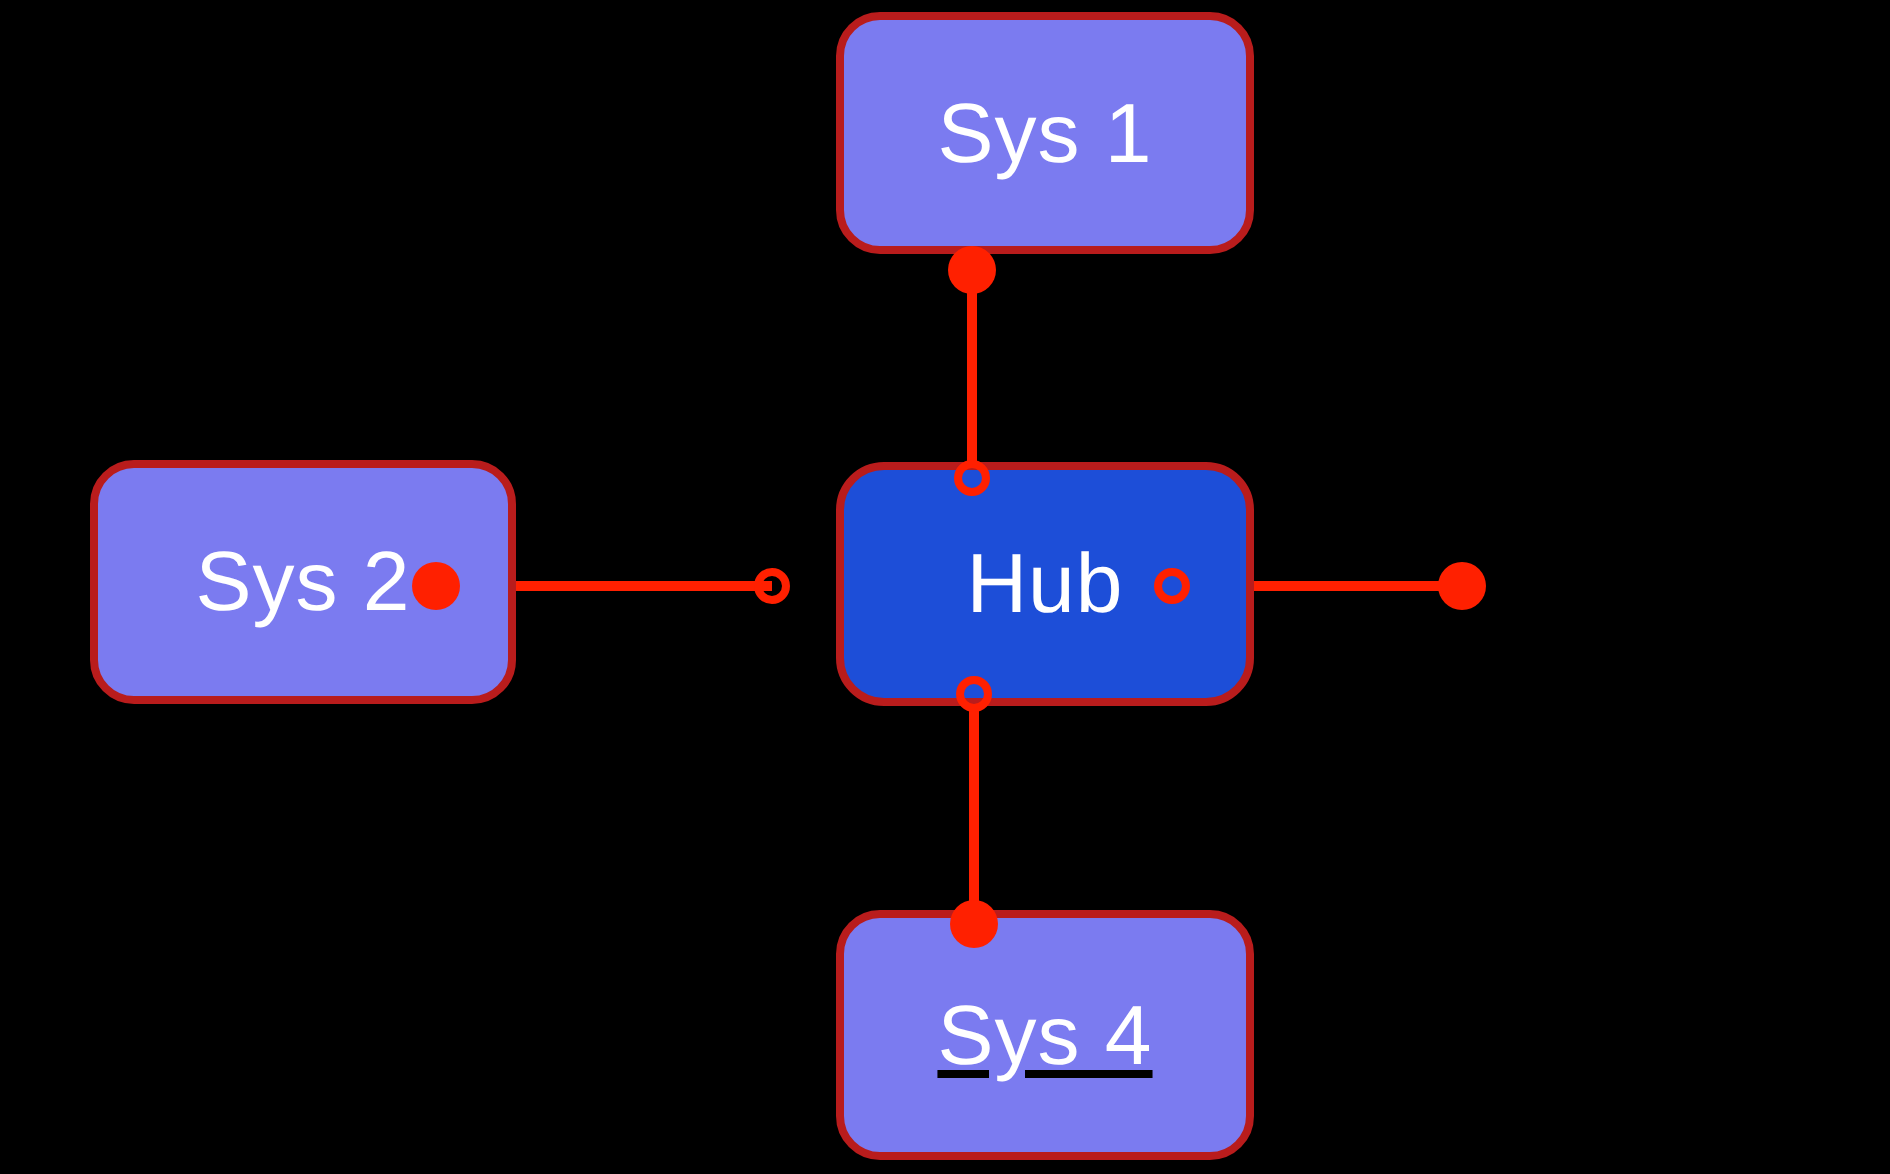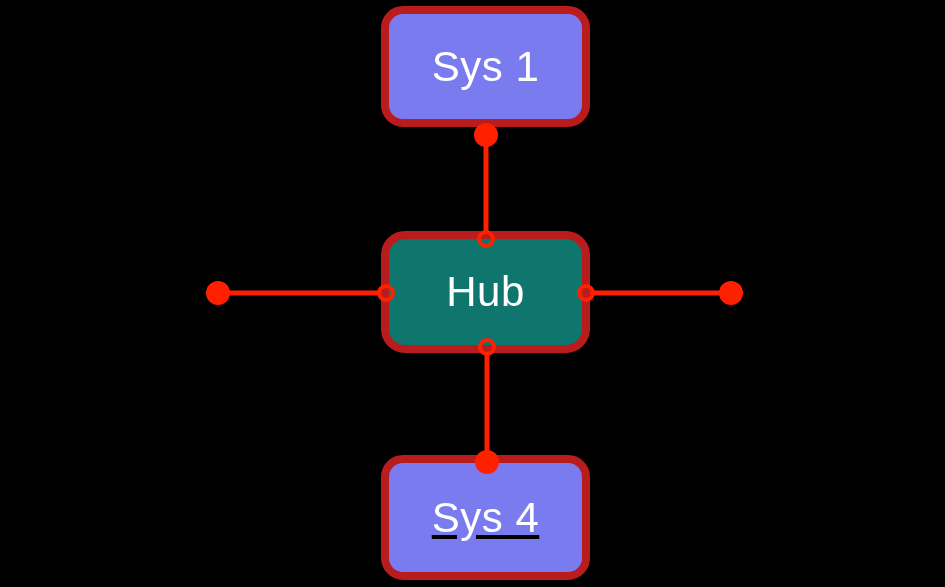--- a/index.html
+++ b/index.html
@@ -22,39 +22,40 @@
     left: 0;
     top: 0;
     width: 945px;
     height: 587px;
   }
 
   
   .node {
     position: absolute;
     box-sizing: border-box;
-    border: 8px solid #b91c1c;
+    border: 4px solid #b91c1c;
     border-radius: 22px;
     display: flex;
     align-items: center;
     justify-content: center;
+    margin-left: 37px;
   }
   .node-label {
     color: #ffffff;
     font-size: 42px;
     line-height: 1;
     letter-spacing: 0.5px;
     white-space: pre;
     user-select: none;
   }
   .node.system {
     background: #7b7bf0;
   }
   .node.hub {
-    background: #0f766e;
+    background: #1d4ed8;
     border-radius: 24px;
   }
   .node.hub .node-label {
     color: #ffffff;
   }
 
   
   #markers {
     position: absolute;
     left: 0;
@@ -76,20 +77,23 @@
         <line x1="218" y1="293" x2="386" y2="293" stroke="#ff2000" stroke-width="5" stroke-linecap="butt"></line>
         <line x1="586" y1="293" x2="731" y2="293" stroke="#ff2000" stroke-width="5" stroke-linecap="butt"></line>
         <line x1="487" y1="347" x2="487" y2="462" stroke="#ff2000" stroke-width="5" stroke-linecap="butt"></line>
       </g>
   </svg>
 
   <div class="node system" style="left: 381px; top: 6px; width: 209px; height: 121px;">
     <span class="node-label">Sys 1</span>
   </div>
 
+  <div class="node system" style="left: 8px; top: 230px; width: 213px; height: 122px;">
+    <span class="node-label">Sys 2</span>
+  </div>
 
   <div class="node hub" style="left: 381px; top: 231px; width: 209px; height: 122px;">
     <span class="node-label">Hub</span>
   </div>
 
 
   <div class="node system" style="left: 381px; top: 455px; width: 209px; height: 125px; text-decoration: underline;">
     <span class="node-label">Sys 4</span>
   </div>
 

